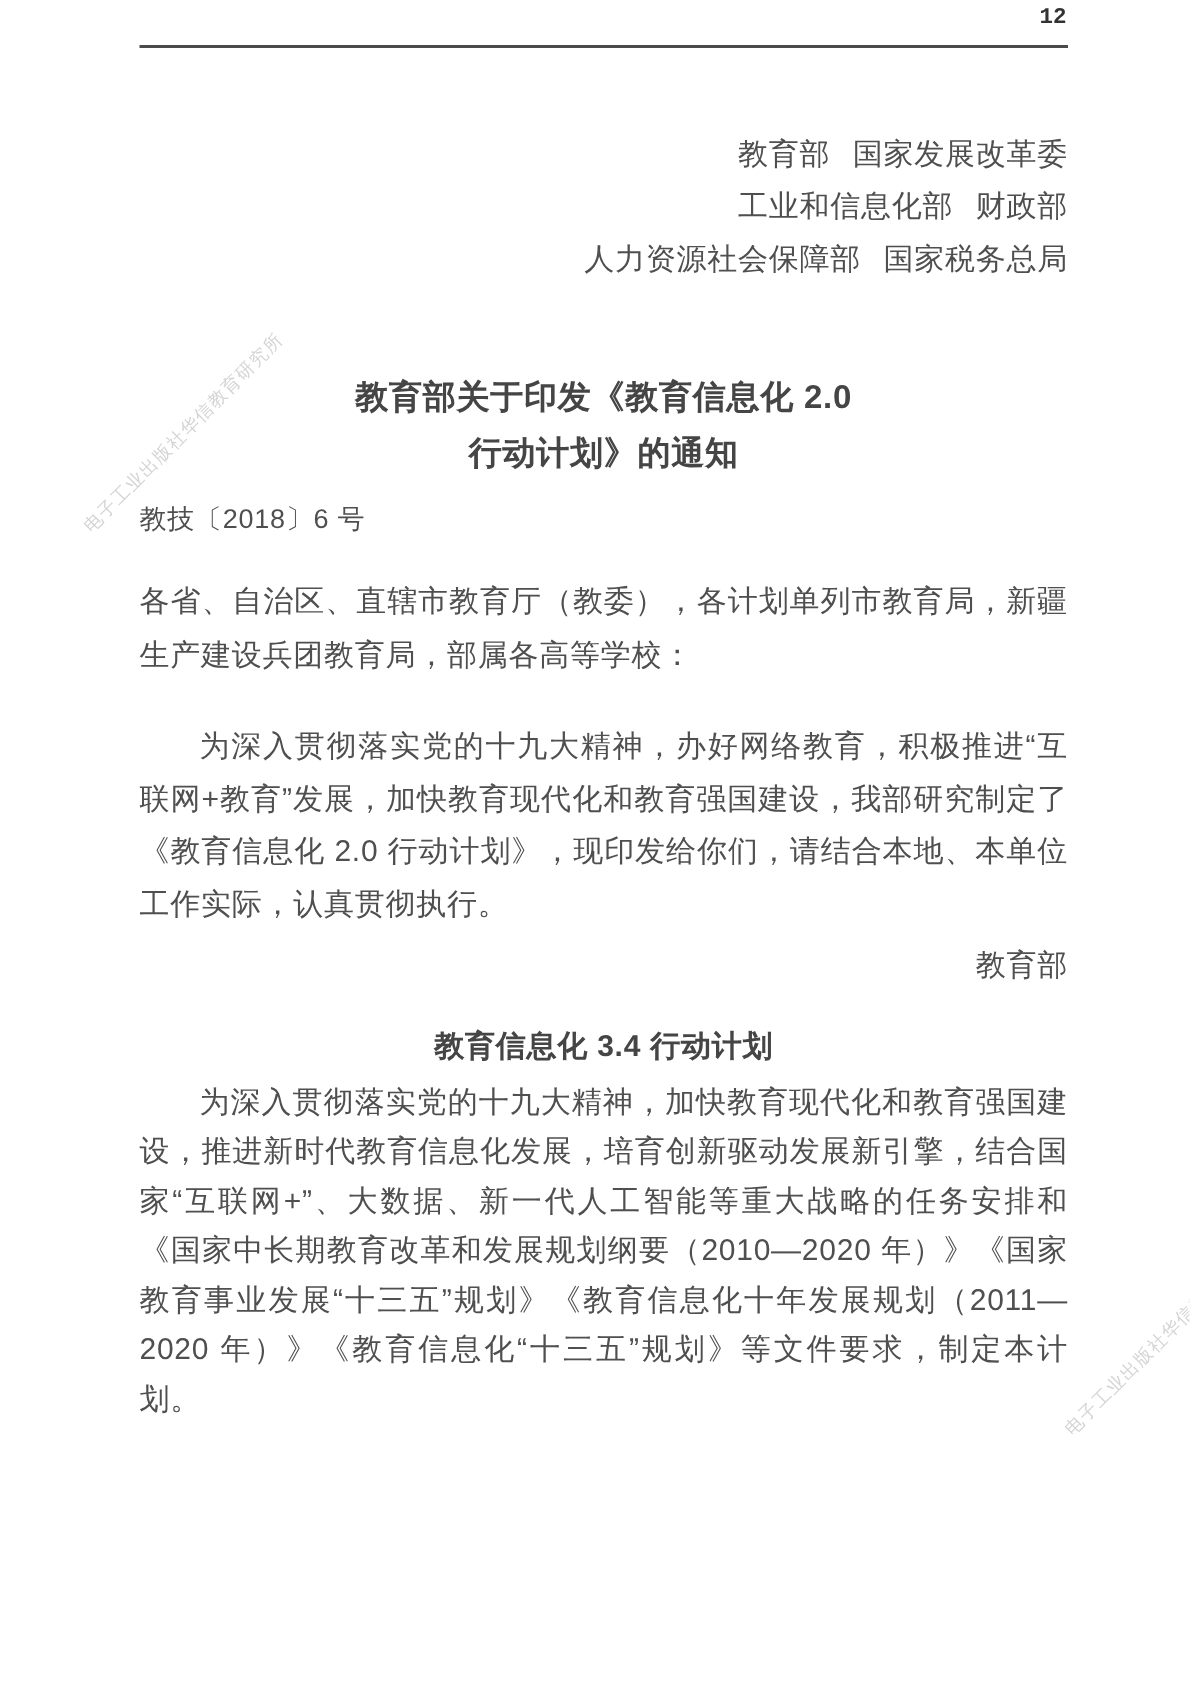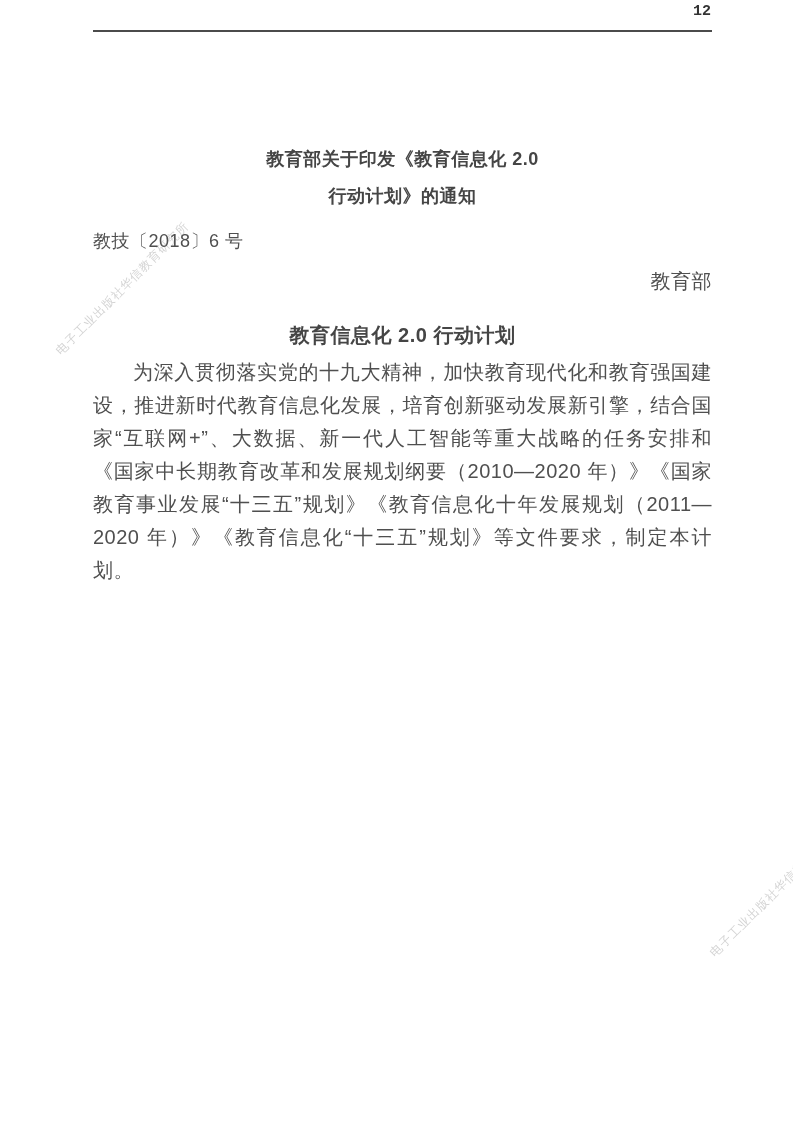--- a/index.html
+++ b/index.html
@@ -61,21 +61,21 @@
     text-align: justify;
     letter-spacing: 0.5px;
   }
   .para { text-align: justify; }
   .para.indent { text-indent: 2em; }
   .sig-block { text-align: right; line-height: 35px; }
   .sig-line { word-spacing: 9px; }
   .notice-title {
     margin-top: 55px;
     text-align: center;
-    font-size: 18px;
+    font-size: 22px;
     font-weight: bold;
     line-height: 37px;
     color: var(--heading-color);
   }
   .doc-number {
     margin-top: 9px;
     text-align: left;
     font-size: 18px;
     line-height: 34px;
   }
@@ -98,29 +98,36 @@
 
 <div class="watermark wm-top-left">电子工业出版社华信教育研究所</div>
 <div class="watermark wm-mid-right">电子工业出版社华信教育研究所</div>
 
 <div class="page-number">12</div>
 <div class="header-rule"></div>
 
 <div class="content">
 
 
+  <div class="sig-block">
+    <div class="sig-line">教育部 国家发展改革委</div>
+    <div class="sig-line">工业和信息化部 财政部</div>
+    <div class="sig-line">人力资源社会保障部 国家税务总局</div>
+  </div>
 
   <h2 class="notice-title">
     <div>教育部关于印发《教育信息化 2.0</div>
     <div>行动计划》的通知</div>
   </h2>
 
   <div class="doc-number">教技〔2018〕6 号</div>
 
+  <p class="para addressees">各省、自治区、直辖市教育厅（教委），各计划单列市教育局，新疆生产建设兵团教育局，部属各高等学校：</p>
 
+  <p class="para indent notice-body">为深入贯彻落实党的十九大精神，办好网络教育，积极推进“互联网+教育”发展，加快教育现代化和教育强国建设，我部研究制定了《教育信息化 2.0 行动计划》，现印发给你们，请结合本地、本单位工作实际，认真贯彻执行。</p>
 
   <div class="signer-line">教育部</div>
 
-  <h3 class="plan-title">教育信息化 2.0 行动计划</h3>
+  <h3 class="plan-title">教育信息化 3.4 行动计划</h3>
 
   <p class="para indent plan-intro">为深入贯彻落实党的十九大精神，加快教育现代化和教育强国建设，推进新时代教育信息化发展，培育创新驱动发展新引擎，结合国家“互联网+”、大数据、新一代人工智能等重大战略的任务安排和《国家中长期教育改革和发展规划纲要（2010—2020 年）》《国家教育事业发展“十三五”规划》《教育信息化十年发展规划（2011—2020 年）》《教育信息化“十三五”规划》等文件要求，制定本计划。</p>
 
 </div>
 
 </body></html>

